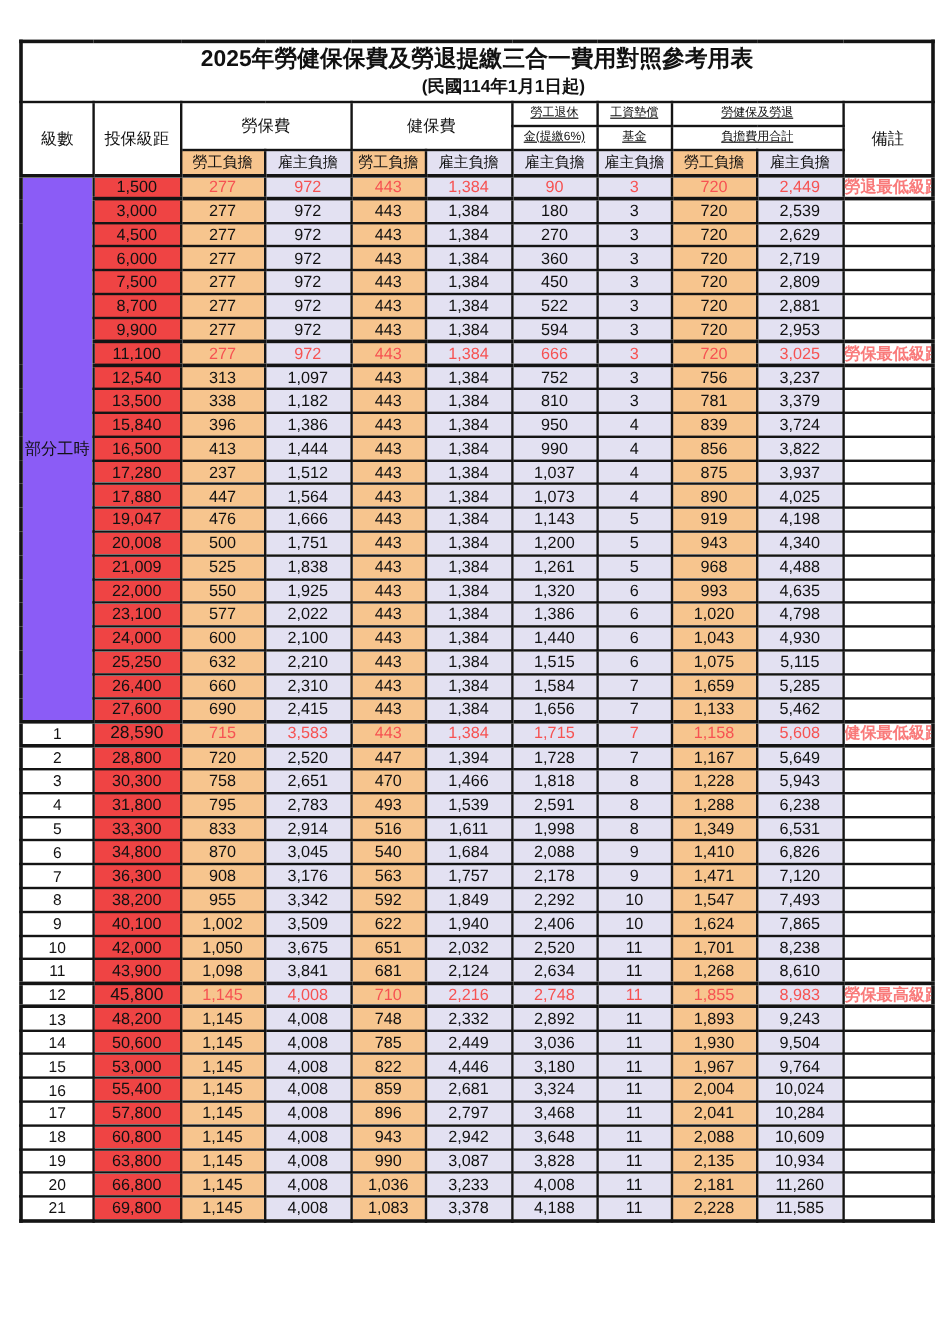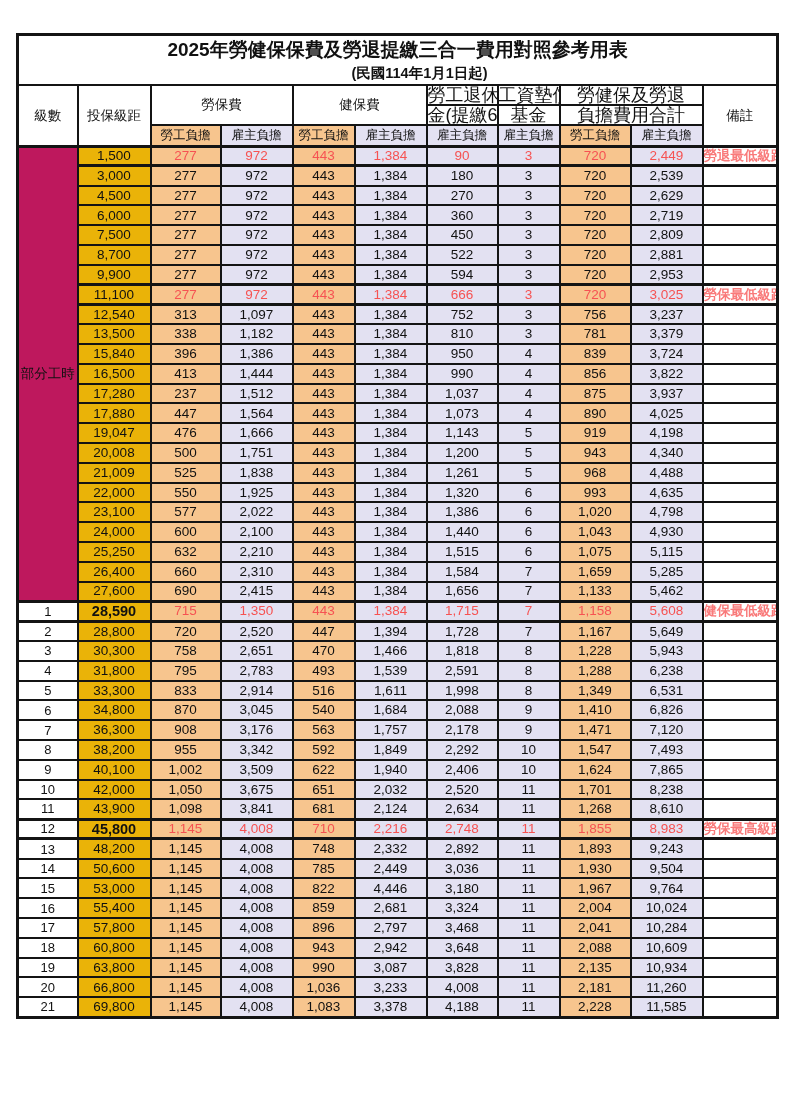--- a/index.html
+++ b/index.html
@@ -24,37 +24,37 @@
     padding:0;margin:0;
     text-align:center;vertical-align:middle;
     white-space:nowrap;overflow:hidden;
     font-weight:normal;
   }
   table{border:3px solid var(--border,#141414);}
   .title-cell{height:50px;border-bottom:2px solid var(--border,#141414);background:#fff;}
   .title-line{font-size:19px;font-weight:bold;line-height:27px;}
   .subtitle-line{font-size:14.5px;font-weight:bold;line-height:21px;margin-left:44px;}
   .hrow td{height:20px;font-size:13.5px;background:#fff;line-height:1;}
-  .hrow .two-line{font-size:18px;}
+  .hrow .two-line{font-size:10px;text-decoration:underline;}
   .subhead td{height:21px;font-size:12.5px;margin-top:16px;}
   .c-emp{background:var(--employee-bg,#F7C58E);}
   .c-er{background:var(--employer-bg,#E3E1F2);}
   .body-row td{height:19.8px;font-size:13.5px;line-height:1;}
   .body-row .cell-level{font-size:13px;background:#fff;}
-  .body-row .cell-bracket{font-size:13.5px;background:#eab308;text-align:center;}
+  .body-row .cell-bracket{font-size:13.5px;background:#ef4444;text-align:center;}
   .body-row .cell-remark{background:#fff;}
-  .bold-bracket{font-weight:bold;font-size:14.5px !important;}
+  .bold-bracket{font-weight:normal;font-size:14.5px !important;}
   .hl td{border-top-width:3px;border-bottom-width:3px;}
   .hl .v{color:var(--highlight-text,#F65252);}
   .cell-remark{
     font-size:10.5px;font-weight:bold;
     color:var(--remark-text,#F97A7A);
     letter-spacing:0px;
   }
-  .part-time-cell{font-size:13px;background:#be185d;}
+  .part-time-cell{font-size:13px;background:#8b5cf6;}
 </style>
 </head>
 <body>
 
 <div class="sheet">
   <table>
     <colgroup>
       <col style="width:60px">
         <col style="width:73px">
       <col style="width:70px">
@@ -375,21 +375,21 @@
           <td class="v c-er">1,656</td>
           <td class="v c-er">7</td>
           <td class="v c-emp">1,133</td>
           <td class="v c-er">5,462</td>
           <td class="cell-remark"></td>
         </tr>
         <tr class="body-row hl">
           <td class="cell-level">1</td>
           <td class="cell-bracket bold-bracket">28,590</td>
           <td class="v c-emp">715</td>
-          <td class="v c-er">1,350</td>
+          <td class="v c-er">3,583</td>
           <td class="v c-emp">443</td>
           <td class="v c-er">1,384</td>
           <td class="v c-er">1,715</td>
           <td class="v c-er">7</td>
           <td class="v c-emp">1,158</td>
           <td class="v c-er">5,608</td>
           <td class="cell-remark">健保最低級距</td>
         </tr>
         <tr class="body-row">
           <td class="cell-level">2</td>

